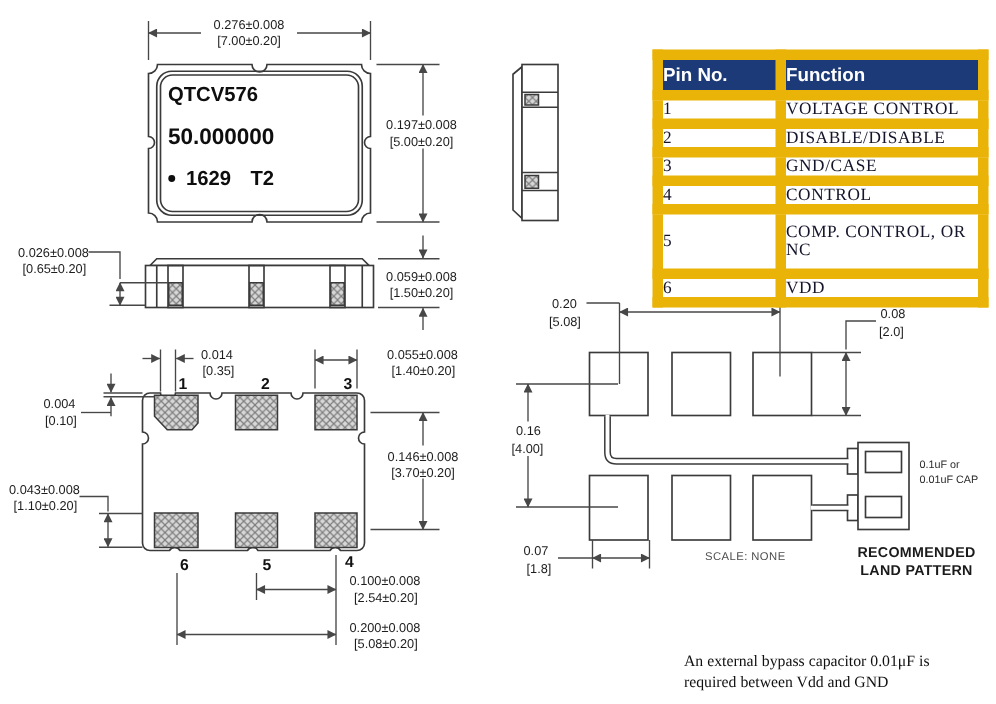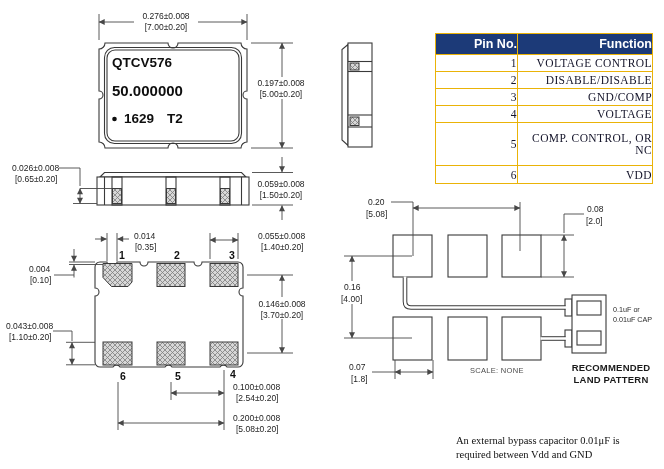--- a/index.html
+++ b/index.html
@@ -18,21 +18,21 @@
   .mark1{font:bold 13.5px "Liberation Sans",sans-serif;fill:#0e0e0e;}
   .mark2{font:bold 15px "Liberation Sans",sans-serif;fill:#0e0e0e;}
   .pinlab{font:bold 10.5px "Liberation Sans",sans-serif;fill:#111;text-anchor:middle;}
   .small{font:7.2px "Liberation Sans",sans-serif;fill:#2a2a2a;}
   .scale{font:7.5px "Liberation Sans",sans-serif;fill:#4c4c4c;letter-spacing:.3px;}
   .lpt{font:bold 9.5px "Liberation Sans",sans-serif;fill:#1a1a1a;text-anchor:middle;letter-spacing:.2px;}
   .foot{font:10.5px "Liberation Serif",serif;fill:#101010;}
   
   #pin-table-wrap{position:absolute;left:435px;top:33px;width:217px;}
   table.pt{border-collapse:collapse;width:217px;table-layout:fixed;}
-  table.pt td,table.pt th{border:1px solid #eab308;text-align:right;vertical-align:middle;
+  table.pt td,table.pt th{border:7px solid #eab308;text-align:left;vertical-align:middle;
       padding:0;overflow:hidden;}
   table.pt th{height:20px;color:#fff;font:bold 12.5px "Liberation Sans",sans-serif;}
   table.pt td{font:11.5px "Liberation Serif",serif;color:#14142a;letter-spacing:.4px;}
   tr.r17{height:17px;} tr.r43{height:43px;} tr.r18{height:18px;}
 </style>
 </head>
 <body>
 
 <div id="stage">
 
@@ -260,25 +260,25 @@
       <tr class="r17">
         <td>1</td>
         <td>VOLTAGE CONTROL</td>
       </tr>
       <tr class="r17">
         <td>2</td>
         <td>DISABLE/DISABLE</td>
       </tr>
       <tr class="r17">
         <td>3</td>
-        <td>GND/COMP</td>
+        <td>GND/CASE</td>
       </tr>
       <tr class="r17">
         <td>4</td>
-        <td>VOLTAGE</td>
+        <td>CONTROL</td>
       </tr>
       <tr class="r43">
         <td>5</td>
         <td>COMP. CONTROL, OR NC</td>
       </tr>
       <tr class="r18">
         <td>6</td>
         <td>VDD</td>
       </tr>
     </tbody>

